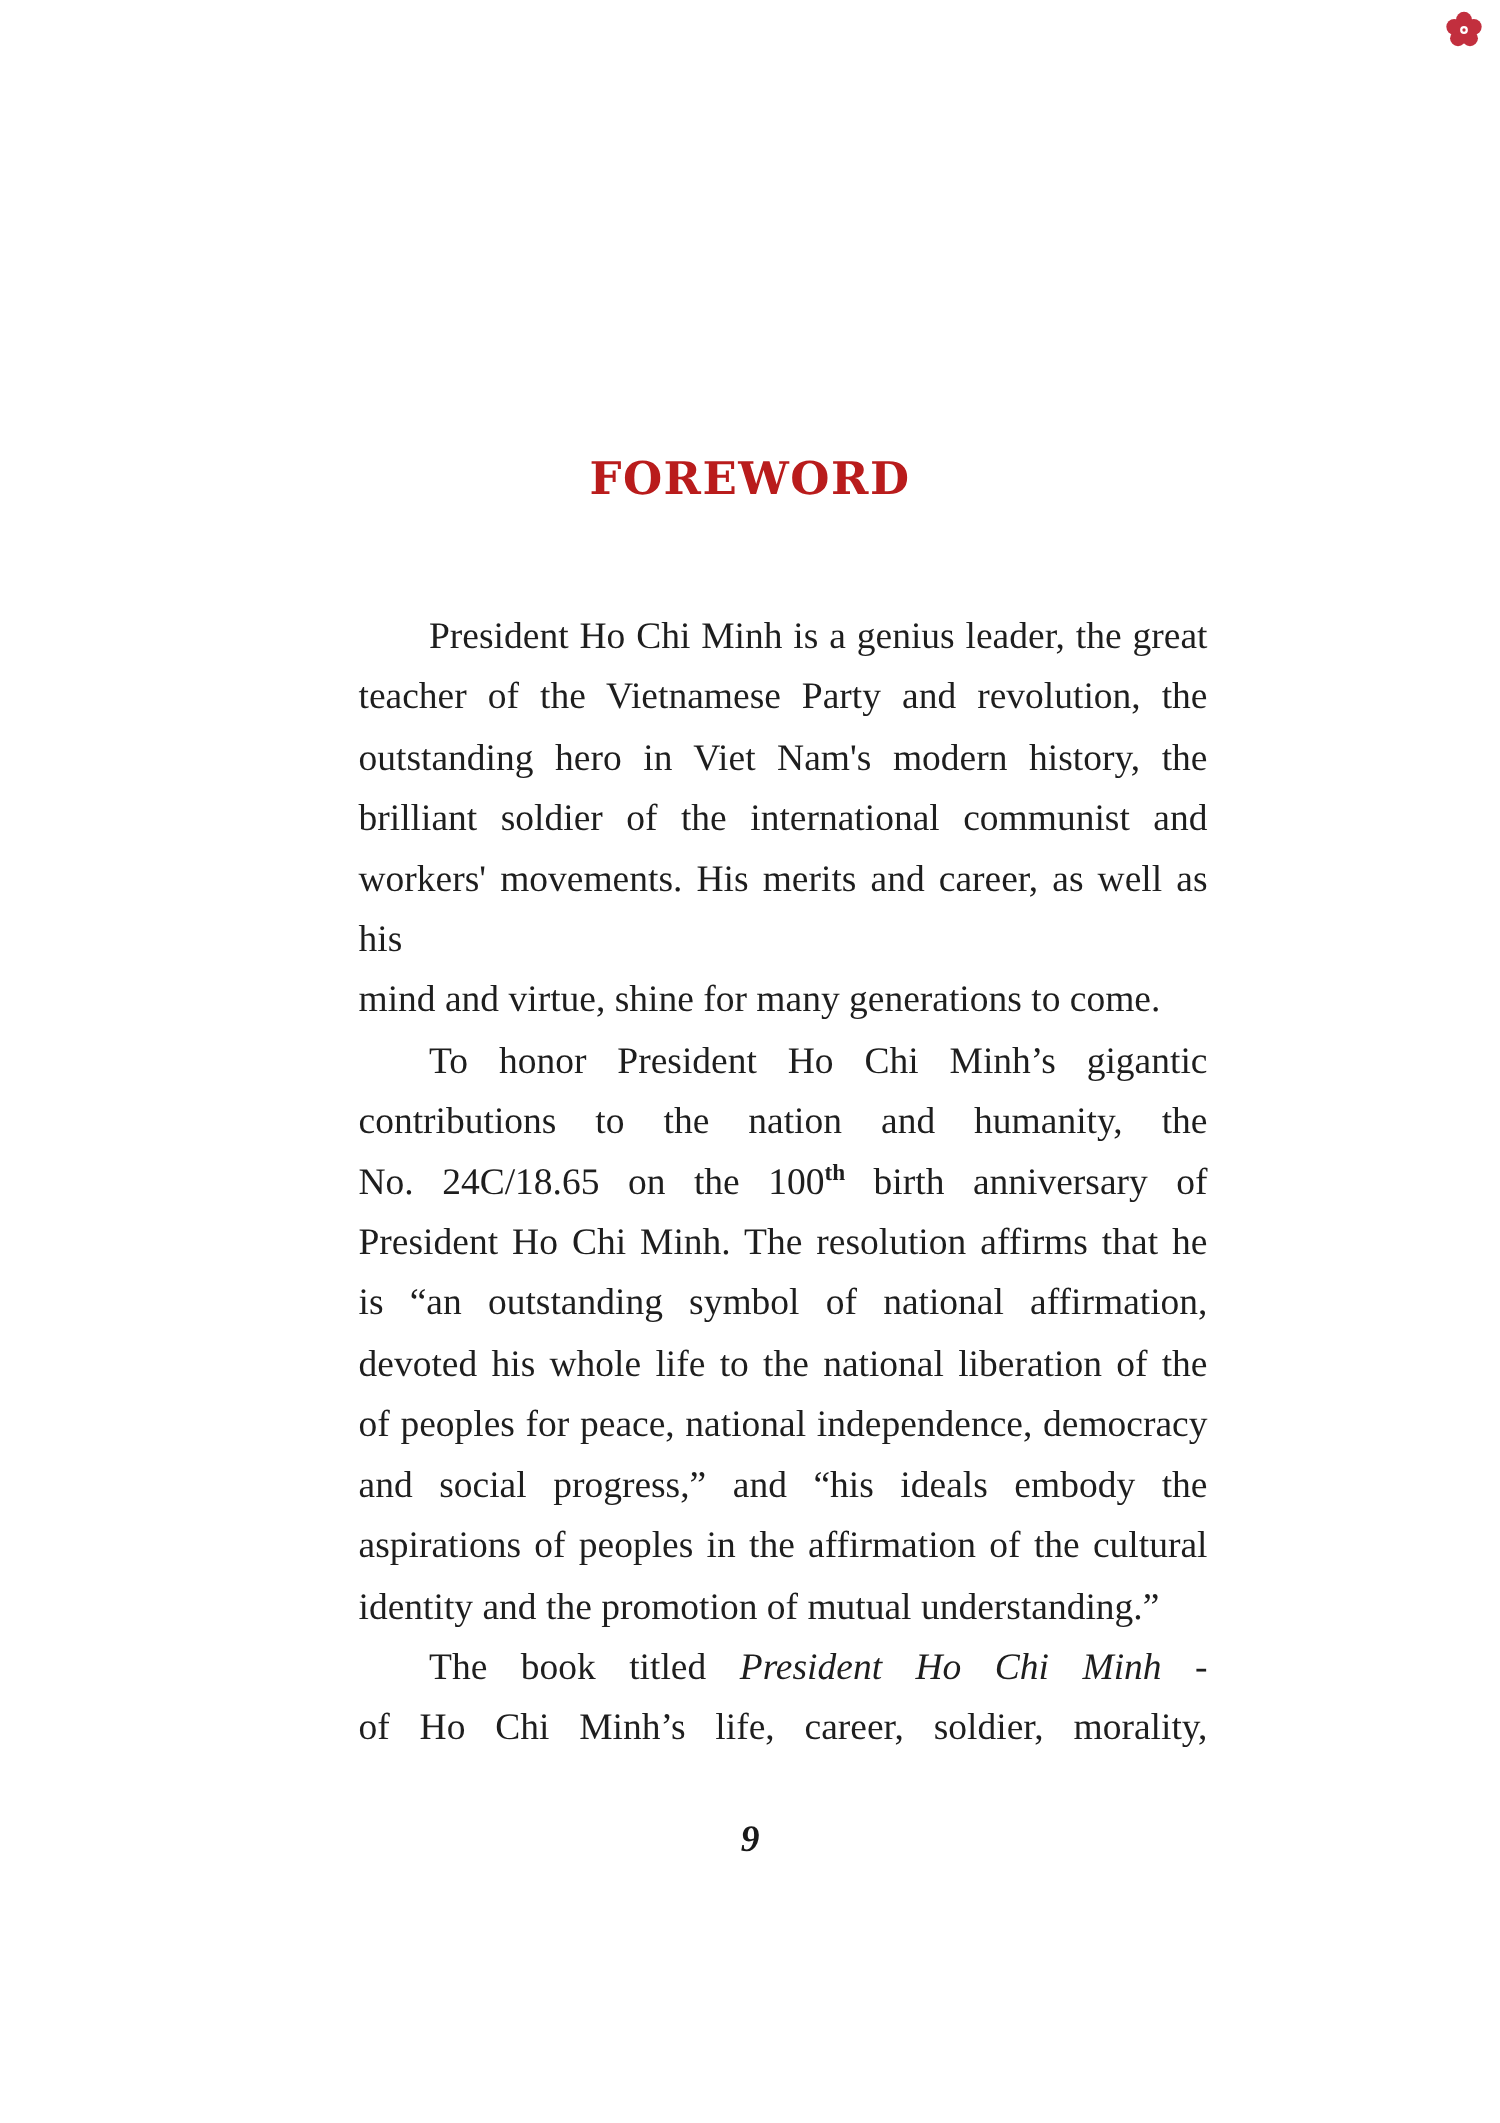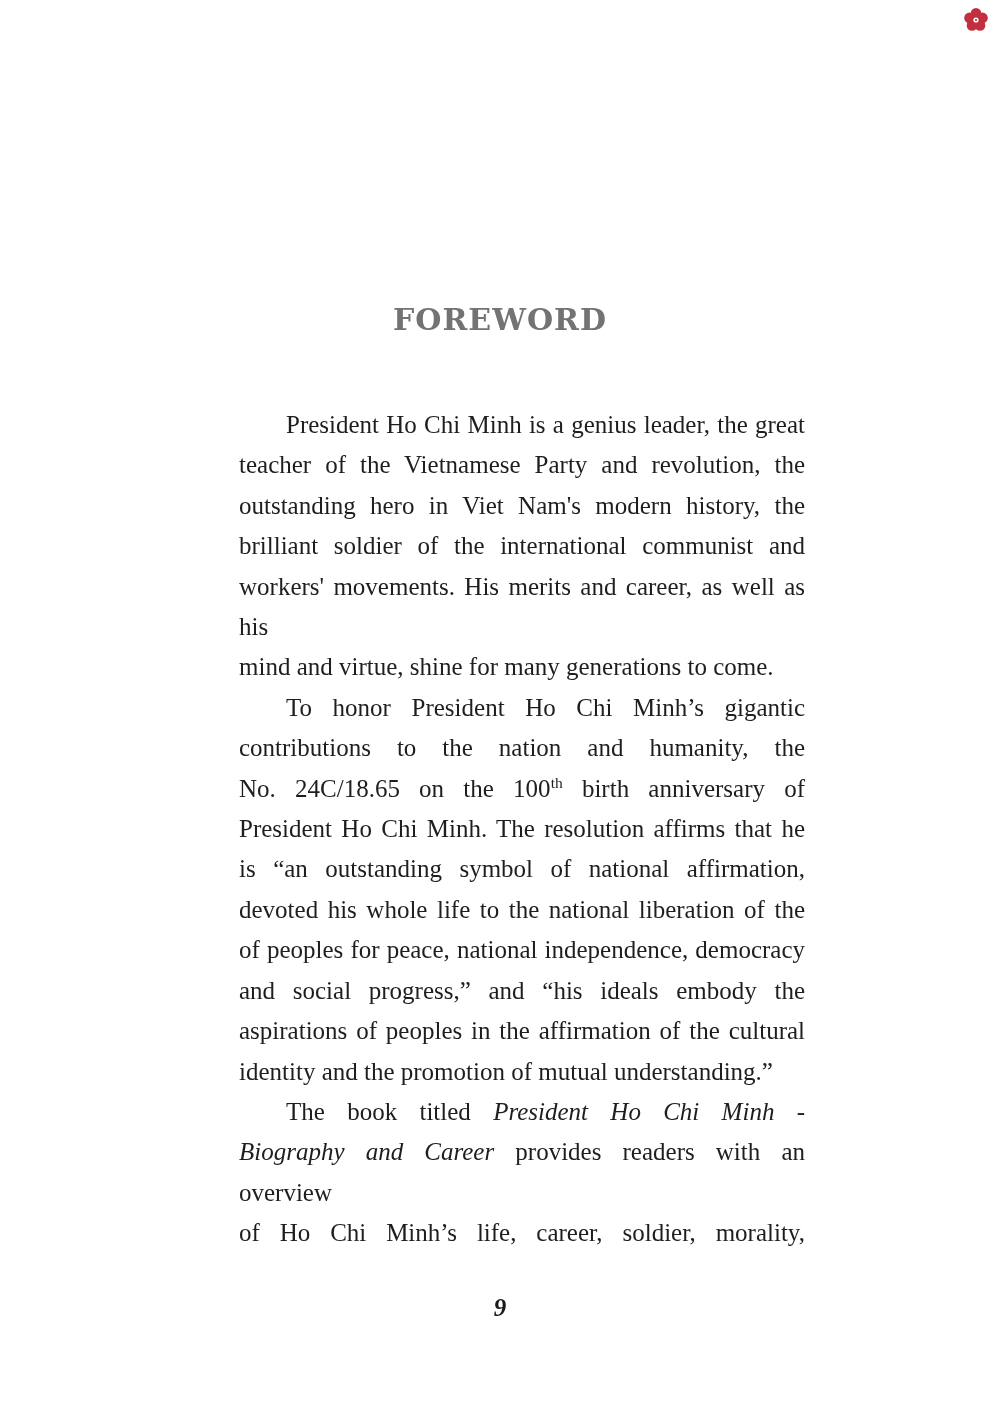--- a/index.html
+++ b/index.html
@@ -21,39 +21,40 @@
   }
   .title {
     margin: 0;
     padding-top: 300px;
     text-align: center;
     font-family: "DejaVu Serif", serif;
     font-weight: 700;
     font-size: 30px;
     line-height: 40px;
     letter-spacing: 1px;
-    color: #737373;
+    color: #b91c1c;
   }
   .body-text {
     margin: 65px auto 0 auto;
     width: 610px;
     font-size: 25px;
     line-height: 40.4px;
   }
   .line {
     text-align: justify;
     text-align-last: justify;
     margin-left: 44px;
   }
   .line.noj { text-align-last: left; }
   .line.indent { text-indent: 47px; }
   .sup {
     vertical-align: super;
     font-size: 0.62em;
     line-height: 0;
+    font-weight: bold;
   }
   .bi { font-weight: normal; font-style: italic; }
   .page-number {
     margin-top: 40px;
     text-align: center;
     font-weight: bold;
     font-style: italic;
     font-size: 25px;
     color: #1a1a1a;
   }
@@ -90,19 +91,18 @@
       <div class="line"><span>contributions to the nation and humanity, the</span></div>
       <div class="line"><span>No. 24C/18.65 on the 100</span><span class="sup">th</span><span> birth anniversary of</span></div>
       <div class="line"><span>President Ho Chi Minh. The resolution affirms that he</span></div>
       <div class="line"><span>is “an outstanding symbol of national affirmation,</span></div>
       <div class="line"><span>devoted his whole life to the national liberation of the</span></div>
       <div class="line"><span>of peoples for peace, national independence, democracy</span></div>
       <div class="line"><span>and social progress,” and “his ideals embody the</span></div>
       <div class="line"><span>aspirations of peoples in the affirmation of the cultural</span></div>
       <div class="line noj"><span>identity and the promotion of mutual understanding.”</span></div>
       <div class="line indent"><span>The book titled </span><span class="bi">President Ho Chi Minh -</span></div>
-      <div class="line"><span class="bi">Biography and Career</span><span> provides readers with an overview</span></div>
       <div class="line"><span>of Ho Chi Minh’s life, career, soldier, morality,</span></div>
     </div>
 
   <div class="page-number">9</div>
 
 </div>
 
 </body></html>

